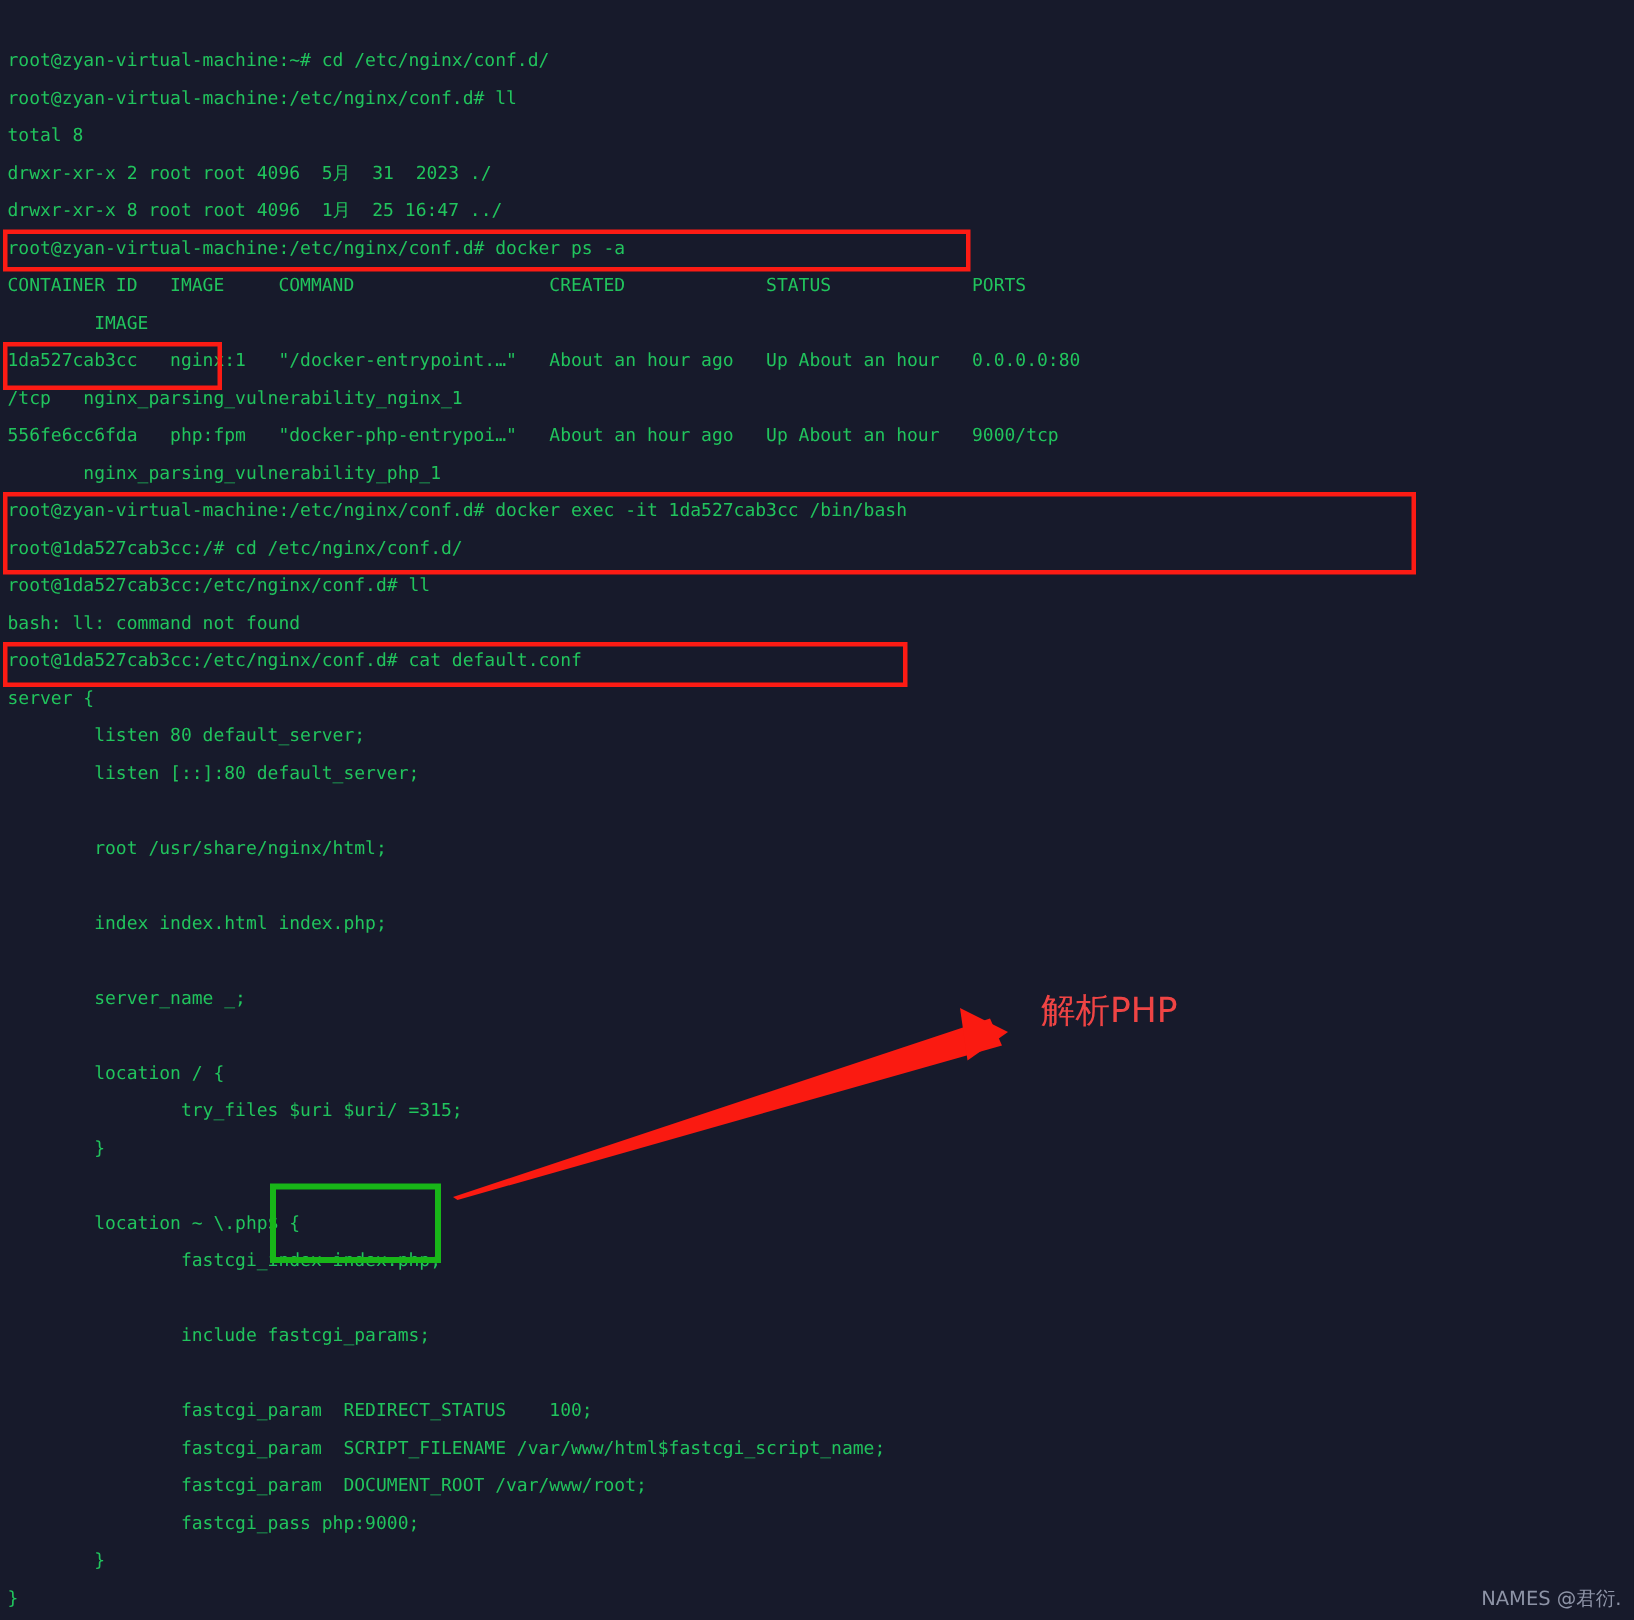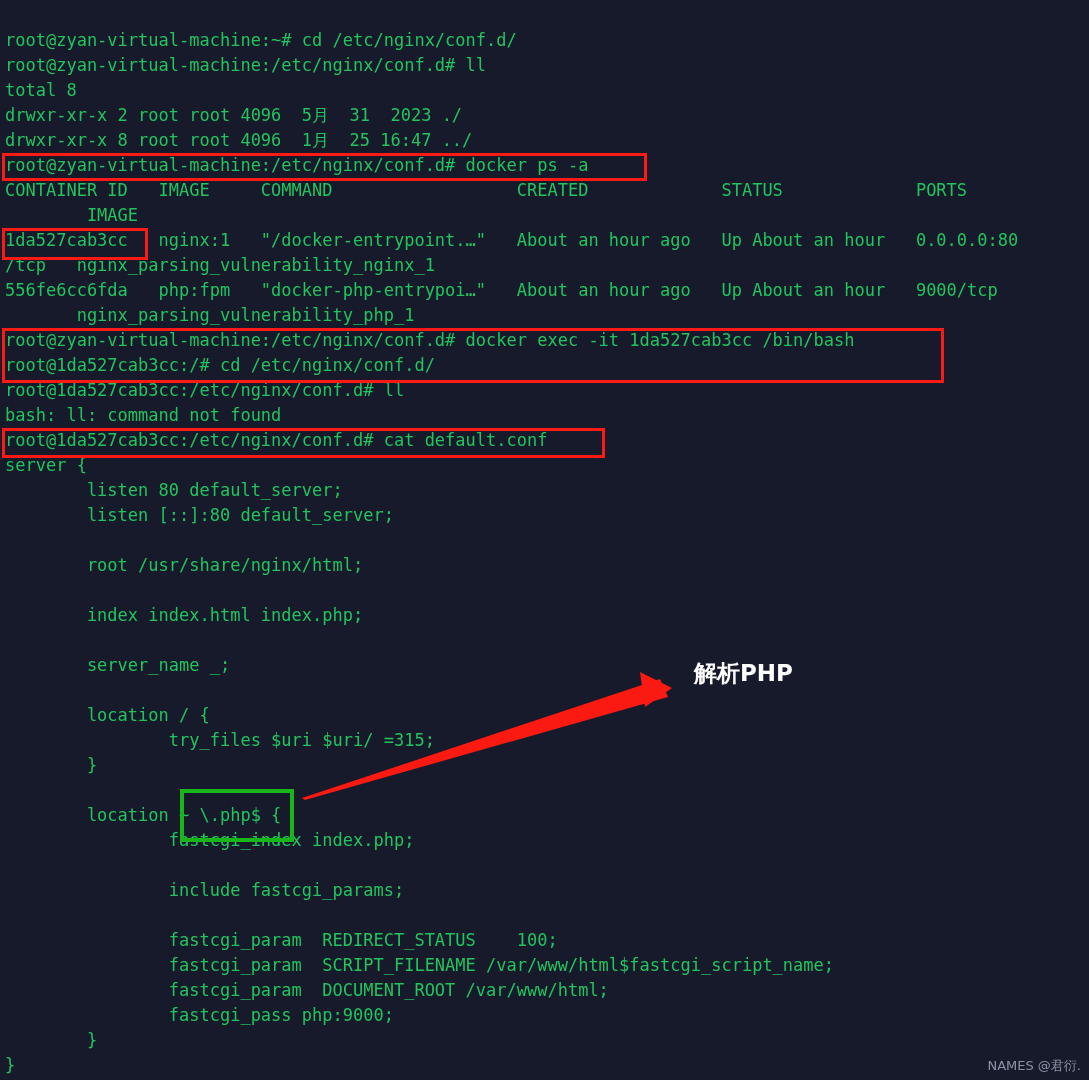--- a/index.html
+++ b/index.html
@@ -20,21 +20,21 @@
     position: absolute;
     left: 0;
     top: 0;
     width: 1089px;
     padding: 28px 0 0 0;
     box-sizing: border-box;
   }
   .line {
     height: 25px;
     line-height: 25px;
-    font-size: 17px;
+    font-size: 12px;
     color: #21c45d;
     white-space: pre;
     padding-left: 5px;
     letter-spacing: 0px;
   }
   .line.blank { color: transparent; }
 
   
   .ann {
     position: absolute;
@@ -52,24 +52,24 @@
   .arrow-svg {
     position: absolute;
     left: 0;
     top: 0;
     width: 1089px;
     height: 1080px;
     pointer-events: none;
   }
   .note-cn {
     position: absolute;
-    color: #ffffff;
+    color: #ef4444;
     font-family: "DejaVu Sans", "Liberation Sans", sans-serif;
     font-size: 23px;
-    font-weight: 700;
+    font-weight: 400;
     white-space: nowrap;
   }
   .watermark {
     position: absolute;
     right: 8px;
     bottom: 5px;
     color: #8d93a6;
     font-family: "DejaVu Sans", "Liberation Sans", sans-serif;
     font-size: 13px;
     white-space: nowrap;
@@ -112,21 +112,21 @@
       <div class="line">                try_files $uri $uri/ =315;</div>
       <div class="line">        }</div>
       <div class="line blank"></div>
       <div class="line">        location ~ \.php$ {</div>
       <div class="line">                fastcgi_index index.php;</div>
       <div class="line blank"></div>
       <div class="line">                include fastcgi_params;</div>
       <div class="line blank"></div>
       <div class="line">                fastcgi_param  REDIRECT_STATUS    100;</div>
       <div class="line">                fastcgi_param  SCRIPT_FILENAME /var/www/html$fastcgi_script_name;</div>
-      <div class="line">                fastcgi_param  DOCUMENT_ROOT /var/www/html;</div>
+      <div class="line">                fastcgi_param  DOCUMENT_ROOT /var/www/root;</div>
       <div class="line">                fastcgi_pass php:9000;</div>
       <div class="line">        }</div>
       <div class="line">}</div>
       <div class="line"></div>
     </div>
 
   <div class="ann box-red" style="left:2px; top:153px; width:645px; height:28px;"></div>
   <div class="ann box-red" style="left:2px; top:228px; width:146px; height:32px;"></div>
   <div class="ann box-red" style="left:2px; top:328px; width:942px; height:55px;"></div>
   <div class="ann box-red" style="left:2px; top:428px; width:603px; height:30px;"></div>

